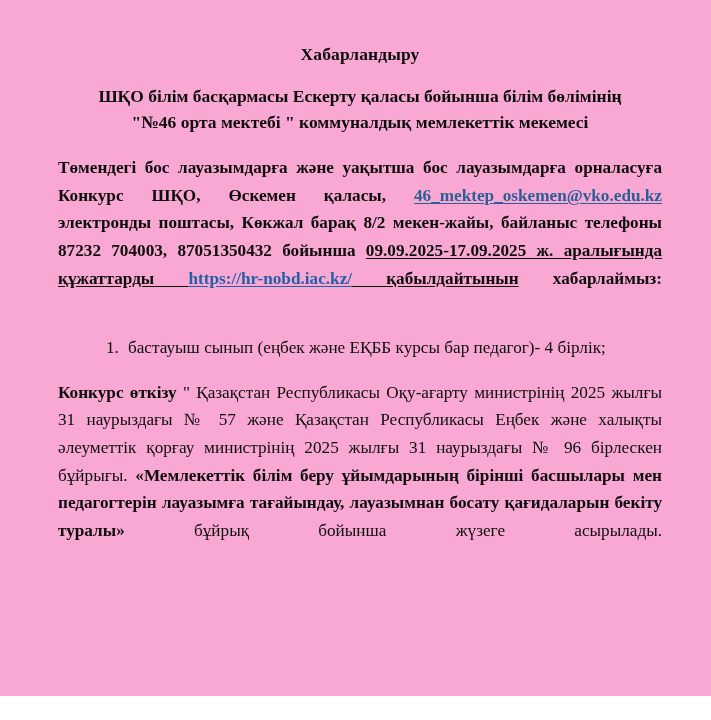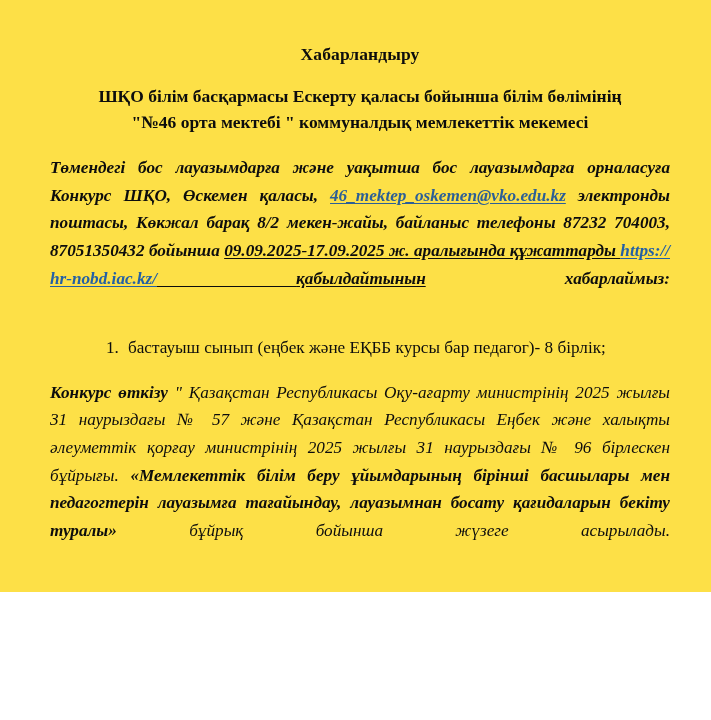--- a/index.html
+++ b/index.html
@@ -13,23 +13,23 @@
     height: 720px;
     overflow: hidden;
     font-family: "Liberation Serif", "DejaVu Serif", serif;
     color: #0d0d0d;
     -webkit-font-smoothing: antialiased;
   }
 
   .page {
     box-sizing: border-box;
     width: 711px;
-    height: 592px;
+    height: 696px;
     padding: 44px 33px 0 42px;
-    background: #fde047;
+    background: #f9a8d4;
   }
 
   
   .doc-title {
     font-size: 17.5px;
     font-weight: bold;
     text-align: center;
     line-height: 1.25;
     margin: 0 0 18px 0;
     letter-spacing: 0.1px;
@@ -45,23 +45,22 @@
   .org-heading .line {
     display: block;
   }
 
   
   .para {
     font-size: 17.2px;
     line-height: 1.62;
     text-align: justify;
     text-justify: inter-word;
-    margin: 8px;
+    margin: 16px;
     hyphens: none;
-    font-style: italic;
   }
   .para.bold {
     font-weight: bold;
   }
   .para.normal {
     font-weight: normal;
   }
 
   .p-intro {
     margin-bottom: 14px;
@@ -139,21 +138,21 @@
     <span class="line">ШҚО білім басқармасы Ескерту қаласы бойынша білім бөлімінің</span>
     <span class="line">"№46 орта мектебі " коммуналдық мемлекеттік мекемесі</span>
   </h2>
 
   <p class="para bold p-intro">
     <span>Төмендегі бос лауазымдарға және уақытша бос лауазымдарға орналасуға Конкурс ШҚО, Өскемен қаласы, </span><a class="link link-mail" href="#">46_mektep_oskemen@vko.edu.kz</a><span> электронды поштасы, Көкжал барақ 8/2 мекен-жайы, байланыс телефоны 87232 704003, 87051350432 бойынша </span><span class="u-black">09.09.2025-17.09.2025 ж. аралығында құжаттарды</span><span class="tail-space">&nbsp;</span><a class="link" href="#">https://hr-nobd.iac.kz/</a><span class="tail-space">&nbsp;</span><span class="u-black">қабылдайтынын</span><span> хабарлаймыз:</span>
   </p>
 
   <ol class="vacancy-list">
     <li>
-      <span class="num">1.</span><span>бастауыш сынып (еңбек және ЕҚББ курсы бар педагог)- 8 бірлік;</span>
+      <span class="num">1.</span><span>бастауыш сынып (еңбек және ЕҚББ курсы бар педагог)- 4 бірлік;</span>
     </li>
   </ol>
 
 
   <p class="para normal p-order">
     <span class="bold-run">Конкурс өткізу</span><span class="normal-run">  " Қазақстан Республикасы Оқу-ағарту министрінің 2025 жылғы 31 наурыздағы № 57 және Қазақстан Республикасы Еңбек және халықты әлеуметтік қорғау министрінің 2025 жылғы 31 наурыздағы № 96 бірлескен бұйрығы. </span><span class="bold-run">«Мемлекеттік білім беру ұйымдарының бірінші басшылары мен педагогтерін лауазымға тағайындау, лауазымнан босату қағидаларын бекіту туралы»</span><span class="normal-run"> бұйрық бойынша жүзеге асырылады.</span>
   </p>
 
 </div>
 

